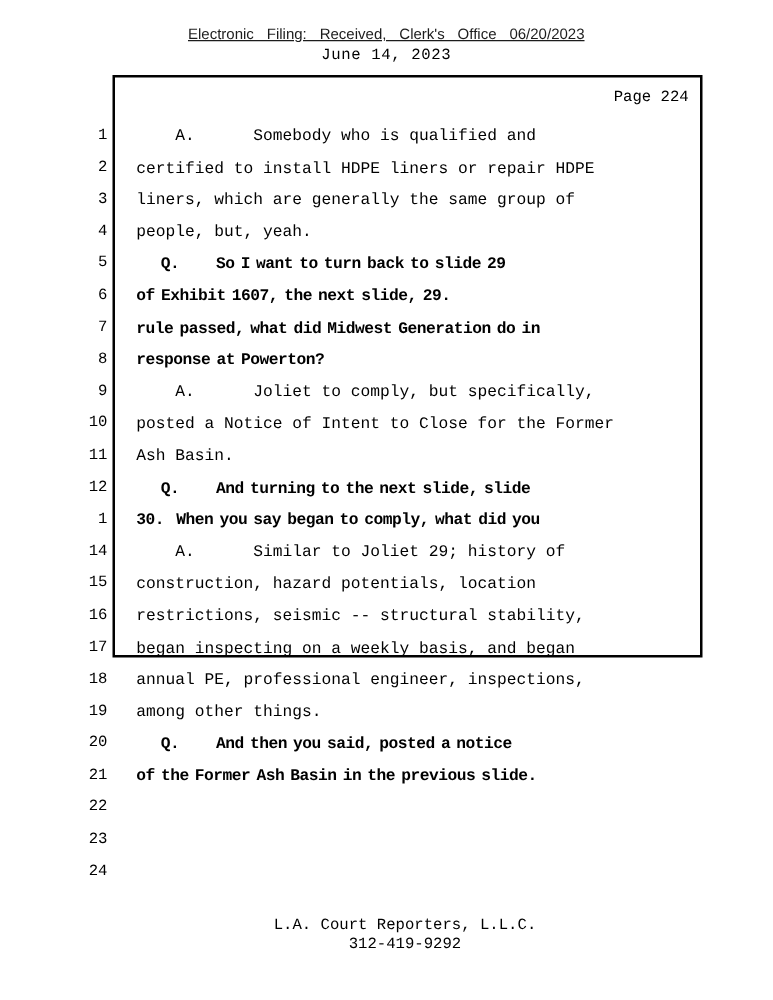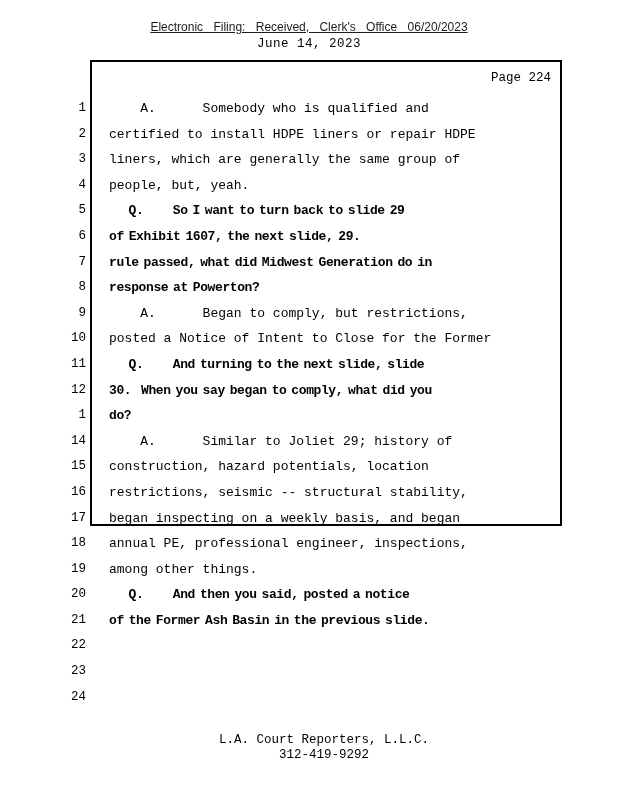--- a/index.html
+++ b/index.html
@@ -119,25 +119,25 @@
 
     <div class="transcript" id="transcript">
         <div class="line">    A.      Somebody who is qualified and</div>
         <div class="line">certified to install HDPE liners or repair HDPE</div>
         <div class="line">liners, which are generally the same group of</div>
         <div class="line">people, but, yeah.</div>
         <div class="line bold">    Q.      So I want to turn back to slide 29</div>
         <div class="line bold">of Exhibit 1607, the next slide, 29.</div>
         <div class="line bold">rule passed, what did Midwest Generation do in</div>
         <div class="line bold">response at Powerton?</div>
-        <div class="line">    A.      Began to comply, but restrictions,</div>
+        <div class="line">    A.      Joliet to comply, but specifically,</div>
         <div class="line">posted a Notice of Intent to Close for the Former</div>
+        <div class="line">Ash Basin.</div>
         <div class="line bold">    Q.      And turning to the next slide, slide</div>
         <div class="line bold">30.  When you say began to comply, what did you</div>
-        <div class="line bold">do?</div>
         <div class="line">    A.      Similar to Joliet 29; history of</div>
         <div class="line">construction, hazard potentials, location</div>
         <div class="line">restrictions, seismic -- structural stability,</div>
         <div class="line">began inspecting on a weekly basis, and began</div>
         <div class="line">annual PE, professional engineer, inspections,</div>
         <div class="line">among other things.</div>
         <div class="line bold">    Q.      And then you said, posted a notice</div>
         <div class="line bold">of the Former Ash Basin in the previous slide.</div>
       </div>
   </div>

